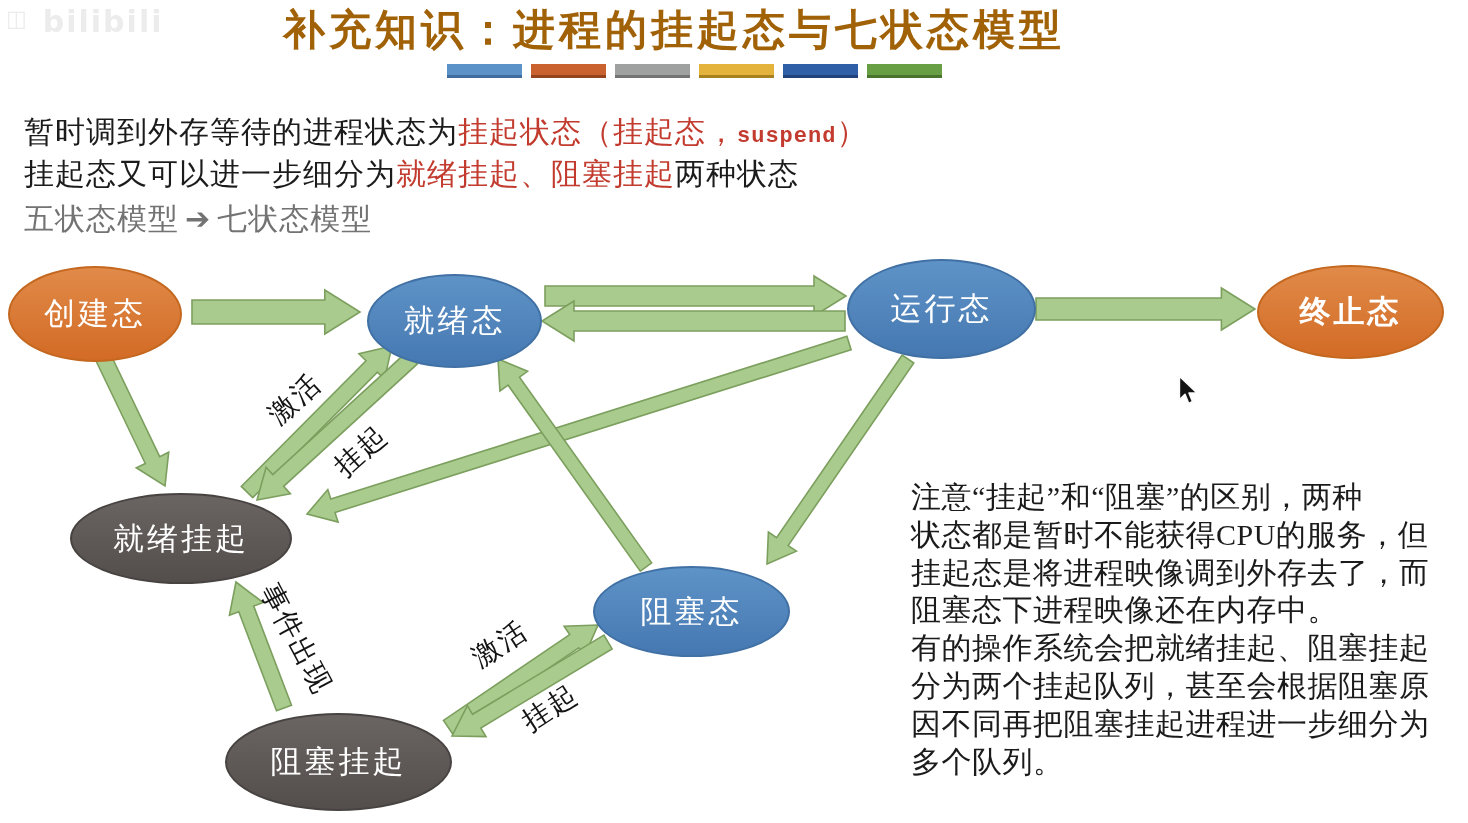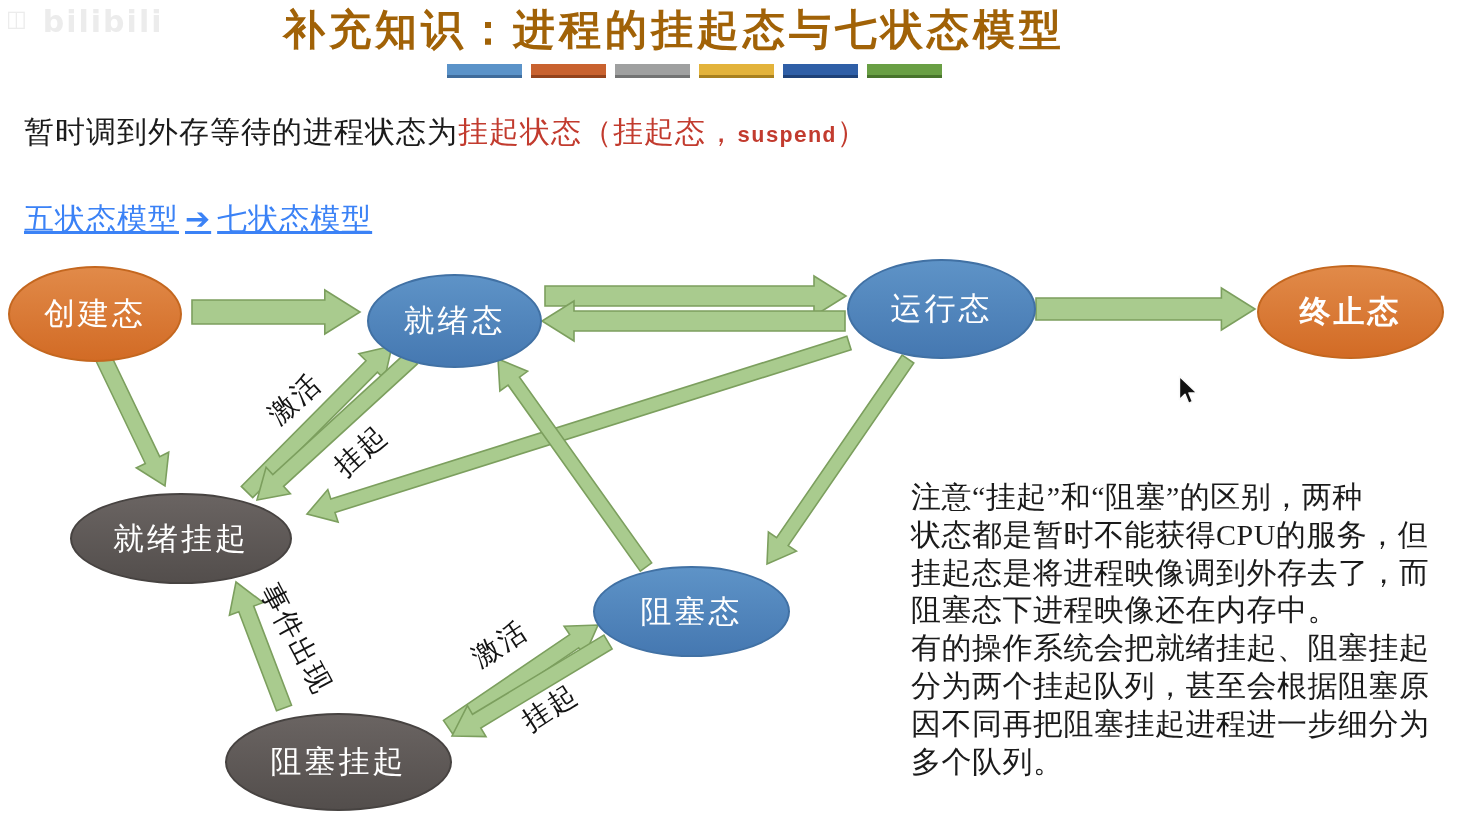--- a/index.html
+++ b/index.html
@@ -62,22 +62,25 @@
       <div class="bar" style="background: rgb(159, 160, 160); border-bottom: 3px solid rgb(115, 116, 116);"></div>
       <div class="bar" style="background: rgb(227, 179, 59); border-bottom: 3px solid rgb(168, 129, 31);"></div>
       <div class="bar" style="background: rgb(47, 95, 167); border-bottom: 3px solid rgb(30, 66, 121);"></div>
       <div class="bar" style="background: rgb(105, 159, 68); border-bottom: 3px solid rgb(72, 116, 44);"></div>
     </div>
 
   <div class="intro-line" style="top: 112px; color: rgb(27, 27, 27);">
     <span>暂时调到外存等待的进程状态为</span><span class="red" style="color: rgb(194, 59, 46);"><span>挂起状态（挂起态，</span><span class="mono-red">suspend</span><span>）</span></span>
   </div>
 
+  <div class="intro-line" style="top: 154px; color: rgb(27, 27, 27);">
+    <span>挂起态又可以进一步细分为</span><span class="red" style="color: rgb(194, 59, 46);">就绪挂起、阻塞挂起</span><span>两种状态</span>
+  </div>
 
-  <div class="intro-line" style="top: 199px; color: #3b82f6; text-decoration: underline;">
+  <div class="intro-line" style="top: 199px; color: #737373;">
     <span>五状态模型</span><span class="arrow-glyph">➔</span><span>七状态模型</span>
   </div>
 
   <svg id="arrow-layer" width="1468" height="823">
       <polygon points="192.0,324.0 324.8,324.0 324.8,334.0 360.0,312.0 324.8,290.0 324.8,300.0 192.0,300.0" fill="#a9cb8e" stroke="#7c9f5e" stroke-width="1.6"></polygon>
       <polygon points="545.0,306.0 814.0,306.0 814.0,316.0 846.0,296.0 814.0,276.0 814.0,286.0 545.0,286.0" fill="#a9cb8e" stroke="#7c9f5e" stroke-width="1.6"></polygon>
       <polygon points="845.0,311.0 574.0,311.0 574.0,301.0 542.0,321.0 574.0,341.0 574.0,331.0 845.0,331.0" fill="#a9cb8e" stroke="#7c9f5e" stroke-width="1.6"></polygon>
       <polygon points="1036.0,320.0 1221.4,320.0 1221.4,330.0 1255.0,309.0 1221.4,288.0 1221.4,298.0 1036.0,298.0" fill="#a9cb8e" stroke="#7c9f5e" stroke-width="1.6"></polygon>
       <polygon points="95.8,360.5 145.3,463.5 136.3,467.8 165.0,486.0 168.7,452.2 159.7,456.6 110.2,353.5" fill="#a9cb8e" stroke="#7c9f5e" stroke-width="1.6"></polygon>
       <polygon points="252.7,497.6 377.4,372.1 384.5,379.1 392.0,346.0 358.9,353.8 366.0,360.8 241.3,486.4" fill="#a9cb8e" stroke="#7c9f5e" stroke-width="1.6"></polygon>

